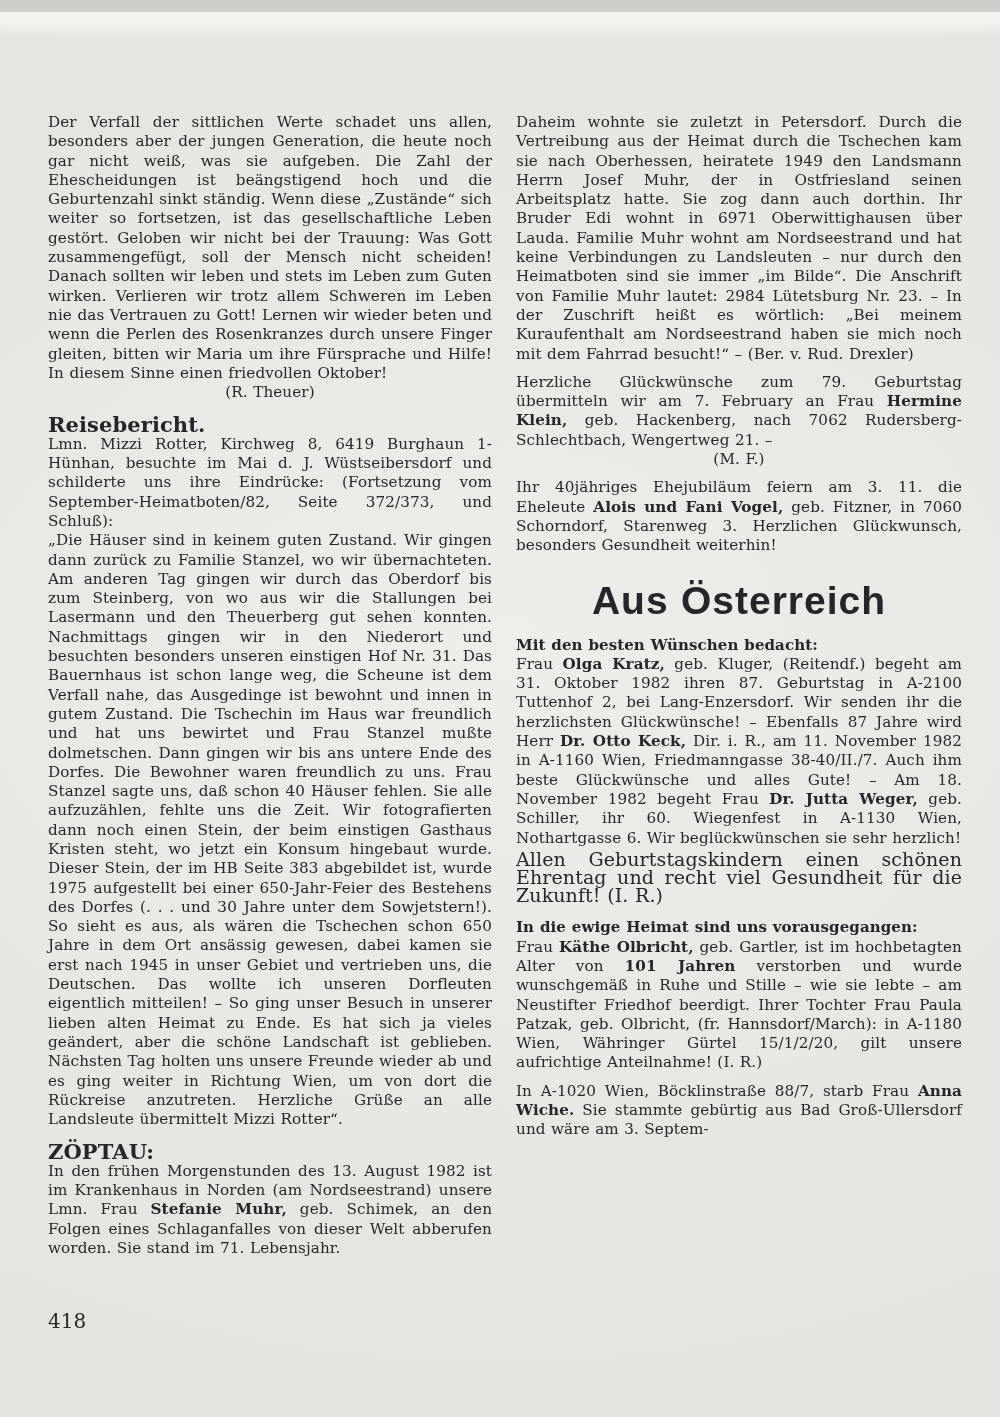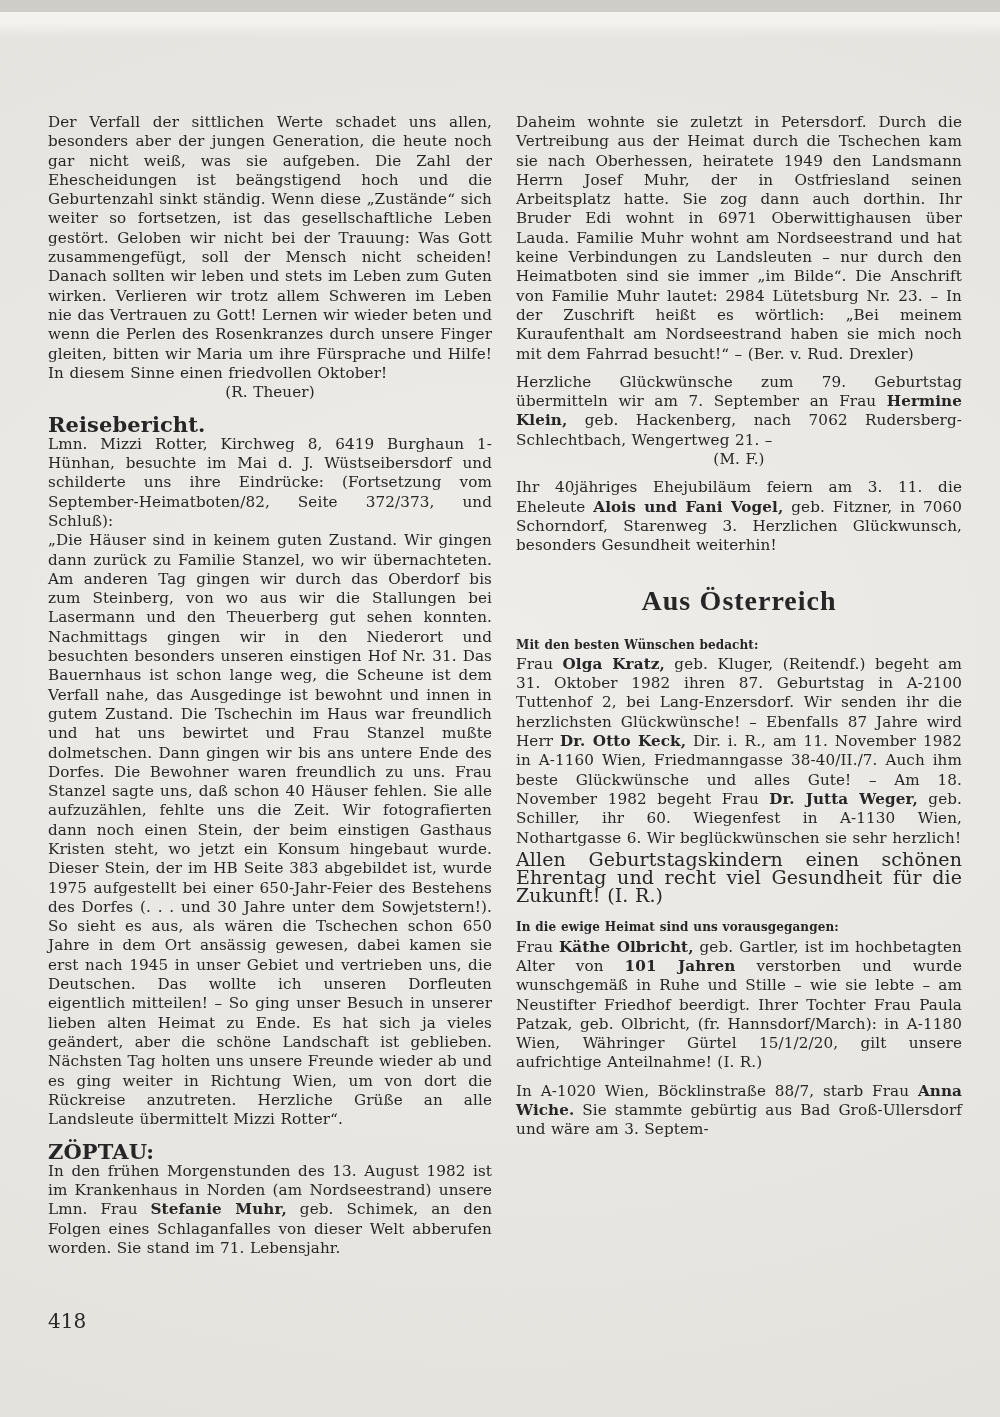--- a/index.html
+++ b/index.html
@@ -24,29 +24,29 @@
     letter-spacing:0.1px;
     word-spacing:0.5px;
   }
   .col-left{left:48px;width:444px;}
   .col-right{left:516px;width:446px;}
   .block{margin:9px 0 0;}
   .block:first-child{margin-top:0;}
   .byline{text-align:center;margin-top:0;}
   .tight{margin-top:0;}
   .h{font-weight:bold;margin-top:13px;font-size:21px;}
-  .subh{font-weight:bold;margin-top:14px;font-size:12px;}
+  .subh{font-weight:bold;margin-top:14px;font-size:15px;}
   .display{
     margin:24px 0 9px;
     text-align:center;
     font-weight:bold;
-    font-size:28px;
+    font-size:39px;
     line-height:42px;
     letter-spacing:1px;
-    font-family:Liberation Serif, serif;
+    font-family:Liberation Sans, sans-serif;
     text-align:center;
   }
   .small{font-size:19px;line-height:18.2px;margin-top:2px;}
   b{font-weight:bold;}
   .page-number{
     position:absolute;
     left:48px;top:1297px;
     font-size:20px;
     color:#2a2a2a;
   }
@@ -59,21 +59,21 @@
       <div class="block p"><span>Der Verfall der sittlichen Werte schadet uns allen, besonders aber der jungen Generation, die heute noch gar nicht weiß, was sie aufgeben. Die Zahl der Ehescheidungen ist beängstigend hoch und die Geburtenzahl sinkt ständig. Wenn diese „Zustände“ sich weiter so fortsetzen, ist das gesellschaftliche Leben gestört. Geloben wir nicht bei der Trauung: Was Gott zusammengefügt, soll der Mensch nicht scheiden! Danach sollten wir leben und stets im Leben zum Guten wirken. Verlieren wir trotz allem Schweren im Leben nie das Vertrauen zu Gott! Lernen wir wieder beten und wenn die Perlen des Rosenkranzes durch unsere Finger gleiten, bitten wir Maria um ihre Fürsprache und Hilfe! In diesem Sinne einen friedvollen Oktober!</span></div>
       <div class="block byline"><span>(R. Theuer)</span></div>
       <div class="block h"><b>Reisebericht.</b></div>
       <div class="block p tight"><span>Lmn. Mizzi Rotter, Kirchweg 8, 6419 Burghaun 1-Hünhan, besuchte im Mai d. J. Wüstseibersdorf und schilderte uns ihre Eindrücke: (Fortsetzung vom September-Heimatboten/82, Seite 372/373, und Schluß):</span></div>
       <div class="block p tight"><span>„Die Häuser sind in keinem guten Zustand. Wir gingen dann zurück zu Familie Stanzel, wo wir übernachteten. Am anderen Tag gingen wir durch das Oberdorf bis zum Steinberg, von wo aus wir die Stallungen bei Lasermann und den Theuerberg gut sehen konnten. Nachmittags gingen wir in den Niederort und besuchten besonders unseren einstigen Hof Nr. 31. Das Bauernhaus ist schon lange weg, die Scheune ist dem Verfall nahe, das Ausgedinge ist bewohnt und innen in gutem Zustand. Die Tschechin im Haus war freundlich und hat uns bewirtet und Frau Stanzel mußte dolmetschen. Dann gingen wir bis ans untere Ende des Dorfes. Die Bewohner waren freundlich zu uns. Frau Stanzel sagte uns, daß schon 40 Häuser fehlen. Sie alle aufzuzählen, fehlte uns die Zeit. Wir fotografierten dann noch einen Stein, der beim einstigen Gasthaus Kristen steht, wo jetzt ein Konsum hingebaut wurde. Dieser Stein, der im HB Seite 383 abgebildet ist, wurde 1975 aufgestellt bei einer 650-Jahr-Feier des Bestehens des Dorfes (. . . und 30 Jahre unter dem Sowjetstern!). So sieht es aus, als wären die Tschechen schon 650 Jahre in dem Ort ansässig gewesen, dabei kamen sie erst nach 1945 in unser Gebiet und vertrieben uns, die Deutschen. Das wollte ich unseren Dorfleuten eigentlich mitteilen! – So ging unser Besuch in unserer lieben alten Heimat zu Ende. Es hat sich ja vieles geändert, aber die schöne Landschaft ist geblieben. Nächsten Tag holten uns unsere Freunde wieder ab und es ging weiter in Richtung Wien, um von dort die Rückreise anzutreten. Herzliche Grüße an alle Landsleute übermittelt Mizzi Rotter“.</span></div>
       <div class="block h"><b>ZÖPTAU:</b></div>
       <div class="block p tight"><span>In den frühen Morgenstunden des 13. August 1982 ist im Krankenhaus in Norden (am Nordseestrand) unsere Lmn. Frau </span><b>Stefanie Muhr,</b><span> geb. Schimek, an den Folgen eines Schlaganfalles von dieser Welt abberufen worden. Sie stand im 71. Lebensjahr.</span></div>
     </div>
   <div class="col col-right" id="col-right">
       <div class="block p"><span>Daheim wohnte sie zuletzt in Petersdorf. Durch die Vertreibung aus der Heimat durch die Tschechen kam sie nach Oberhessen, heiratete 1949 den Landsmann Herrn Josef Muhr, der in Ostfriesland seinen Arbeitsplatz hatte. Sie zog dann auch dorthin. Ihr Bruder Edi wohnt in 6971 Oberwittighausen über Lauda. Familie Muhr wohnt am Nordseestrand und hat keine Verbindungen zu Landsleuten – nur durch den Heimatboten sind sie immer „im Bilde“. Die Anschrift von Familie Muhr lautet: 2984 Lütetsburg Nr. 23. – In der Zuschrift heißt es wörtlich: „Bei meinem Kuraufenthalt am Nordseestrand haben sie mich noch mit dem Fahrrad besucht!“ – (Ber. v. Rud. Drexler)</span></div>
-      <div class="block p"><span>Herzliche Glückwünsche zum 79. Geburtstag übermitteln wir am 7. September an Frau </span><b>Hermine Klein,</b><span> geb. Hackenberg, nach 7062 Rudersberg-Schlechtbach, Wengertweg 21. –</span></div>
+      <div class="block p"><span>Herzliche Glückwünsche zum 79. Geburtstag übermitteln wir am 7. February an Frau </span><b>Hermine Klein,</b><span> geb. Hackenberg, nach 7062 Rudersberg-Schlechtbach, Wengertweg 21. –</span></div>
       <div class="block byline"><span>(M. F.)</span></div>
       <div class="block p"><span>Ihr 40jähriges Ehejubiläum feiern am 3. 11. die Eheleute </span><b>Alois und Fani Vogel,</b><span> geb. Fitzner, in 7060 Schorndorf, Starenweg 3. Herzlichen Glückwunsch, besonders Gesundheit weiterhin!</span></div>
       <div class="block display"><span>Aus Österreich</span></div>
       <div class="block subh tight"><b>Mit den besten Wünschen bedacht:</b></div>
       <div class="block p tight"><span>Frau </span><b>Olga Kratz,</b><span> geb. Kluger, (Reitendf.) begeht am 31. Oktober 1982 ihren 87. Geburtstag in A-2100 Tuttenhof 2, bei Lang-Enzersdorf. Wir senden ihr die herzlichsten Glückwünsche! – Ebenfalls 87 Jahre wird Herr </span><b>Dr. Otto Keck,</b><span> Dir. i. R., am 11. November 1982 in A-1160 Wien, Friedmanngasse 38-40/II./7. Auch ihm beste Glückwünsche und alles Gute! – Am 18. November 1982 begeht Frau </span><b>Dr. Jutta Weger,</b><span> geb. Schiller, ihr 60. Wiegenfest in A-1130 Wien, Nothartgasse 6. Wir beglückwünschen sie sehr herzlich!</span></div>
       <div class="block small tight"><span>Allen Geburtstagskindern einen schönen Ehrentag und recht viel Gesundheit für die Zukunft!   (I. R.)</span></div>
       <div class="block subh"><b>In die ewige Heimat sind uns vorausgegangen:</b></div>
       <div class="block p tight"><span>Frau </span><b>Käthe Olbricht,</b><span> geb. Gartler, ist im hochbetagten Alter von </span><b>101 Jahren</b><span> verstorben und wurde wunschgemäß in Ruhe und Stille – wie sie lebte – am Neustifter Friedhof beerdigt. Ihrer Tochter Frau Paula Patzak, geb. Olbricht, (fr. Hannsdorf/March): in A-1180 Wien, Währinger Gürtel 15/1/2/20, gilt unsere aufrichtige Anteilnahme!   (I. R.)</span></div>
       <div class="block p"><span>In A-1020 Wien, Böcklinstraße 88/7, starb Frau </span><b>Anna Wiche.</b><span> Sie stammte gebürtig aus Bad Groß-Ullersdorf und wäre am 3. Septem-</span></div>
     </div>

